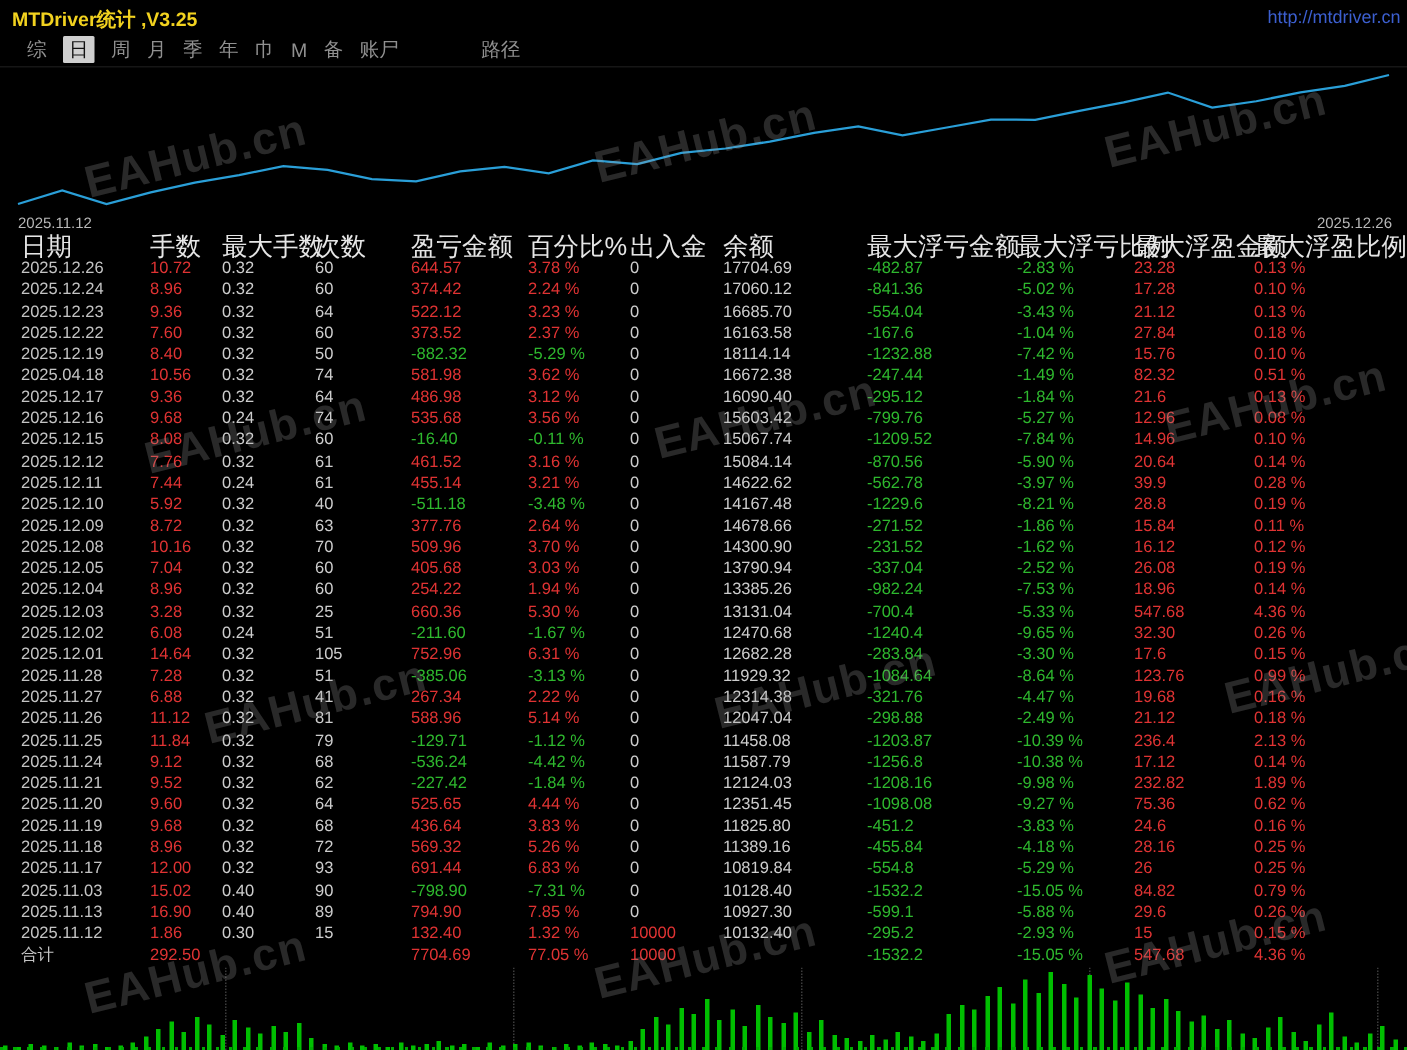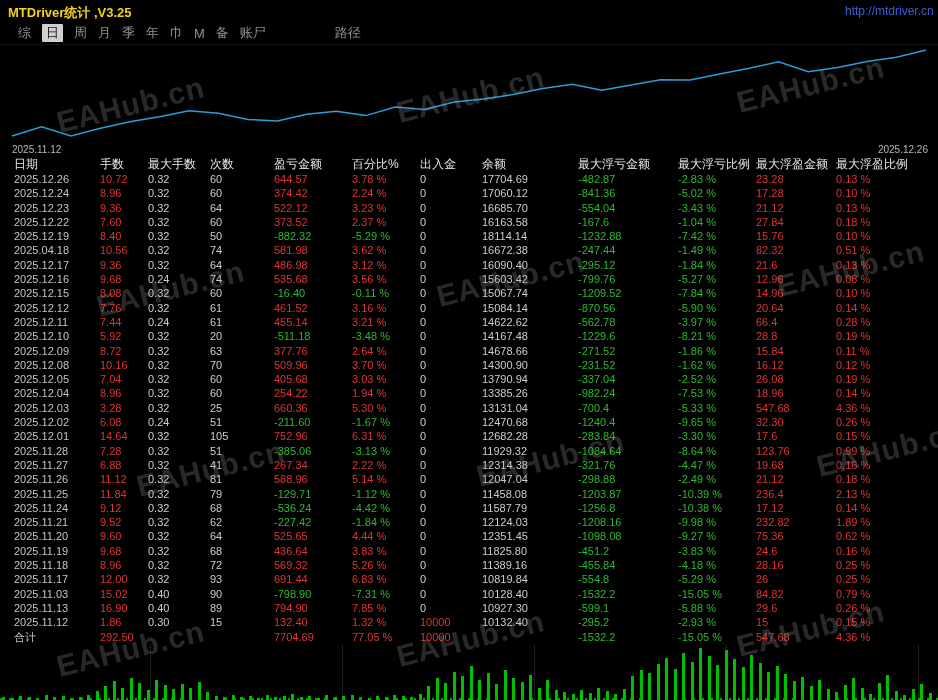--- a/index.html
+++ b/index.html
@@ -10,33 +10,33 @@
   }
   
   .titlebar{position:absolute;top:0;left:0;width:938px;height:22px;background:#000;}
   .app-title{position:absolute;left:8px;top:4px;color:#f2d21f;font-size:13px;font-weight:bold;white-space:nowrap;}
   .site-link{position:absolute;left:845px;top:4px;color:#3c5fd0;font-size:12px;white-space:nowrap;text-decoration:none;}
   
   .tabbar{position:absolute;top:22px;left:0;width:938px;height:23px;display:flex;align-items:center;
           padding-left:18px;box-sizing:border-box;border-bottom:1px solid #161616;}
   .tab{color:#909090;font-size:13px;margin-right:11px;cursor:default;}
   .tab-active{background:#cfcfcf;color:#111;padding:0 4px;border-radius:1px;}
-  .path-label{color:#909090;font-size:13px;margin-left:58px;}
+  .path-label{color:#909090;font-size:13px;margin-left:44px;}
   
   .equity{position:absolute;top:40px;left:0;width:938px;height:110px;}
   .axis-date{position:absolute;color:#b8b8b8;font-size:10px;top:144px;}
   .axis-date.left{left:12px;}
   .axis-date.right{right:10px;}
   
   .stats{position:absolute;top:157px;left:0;width:938px;padding-left:14px;box-sizing:border-box;}
   .trow{display:grid;grid-template-columns:86px 48px 62px 64px 78px 68px 62px 96px 100px 78px 80px 70px;
         height:14.3px;line-height:14.3px;}
   .hrow{height:15px;line-height:15px;}
   .cell{font-size:11px;white-space:nowrap;overflow:visible;}
-  .hcell{color:#e6e6e6;font-size:12px;}
+  .hcell{color:#e6e6e6;font-size:17px;}
   .c-dim{color:#c4c4c4;}
   .c-plain{color:#cdcdcd;}
   .c-red{color:#e03333;}
   .c-green{color:#2eb82e;}
   
   .wm-layer{position:absolute;inset:0;pointer-events:none;}
   .wm{position:absolute;font-size:30px;font-weight:bold;letter-spacing:1px;
       color:rgba(160,160,160,0.26);transform:rotate(-14deg);white-space:nowrap;}
   
   .bottom-strip{position:absolute;top:645px;left:0;width:938px;height:55px;background:#000;overflow:hidden;}
@@ -237,28 +237,28 @@
         <div class="cell c-dim">2025.12.11</div>
         <div class="cell c-red">7.44</div>
         <div class="cell c-plain">0.24</div>
         <div class="cell c-plain">61</div>
         <div class="cell c-red">455.14</div>
         <div class="cell c-red">3.21 %</div>
         <div class="cell c-plain">0</div>
         <div class="cell c-plain">14622.62</div>
         <div class="cell c-green">-562.78</div>
         <div class="cell c-green">-3.97 %</div>
-        <div class="cell c-red">66.4</div>
+        <div class="cell c-red">39.9</div>
         <div class="cell c-red">0.28 %</div>
       </div>
       <div class="trow">
         <div class="cell c-dim">2025.12.10</div>
         <div class="cell c-red">5.92</div>
         <div class="cell c-plain">0.32</div>
-        <div class="cell c-plain">20</div>
+        <div class="cell c-plain">40</div>
         <div class="cell c-green">-511.18</div>
         <div class="cell c-green">-3.48 %</div>
         <div class="cell c-plain">0</div>
         <div class="cell c-plain">14167.48</div>
         <div class="cell c-green">-1229.6</div>
         <div class="cell c-green">-8.21 %</div>
         <div class="cell c-red">28.8</div>
         <div class="cell c-red">0.19 %</div>
       </div>
       <div class="trow">

